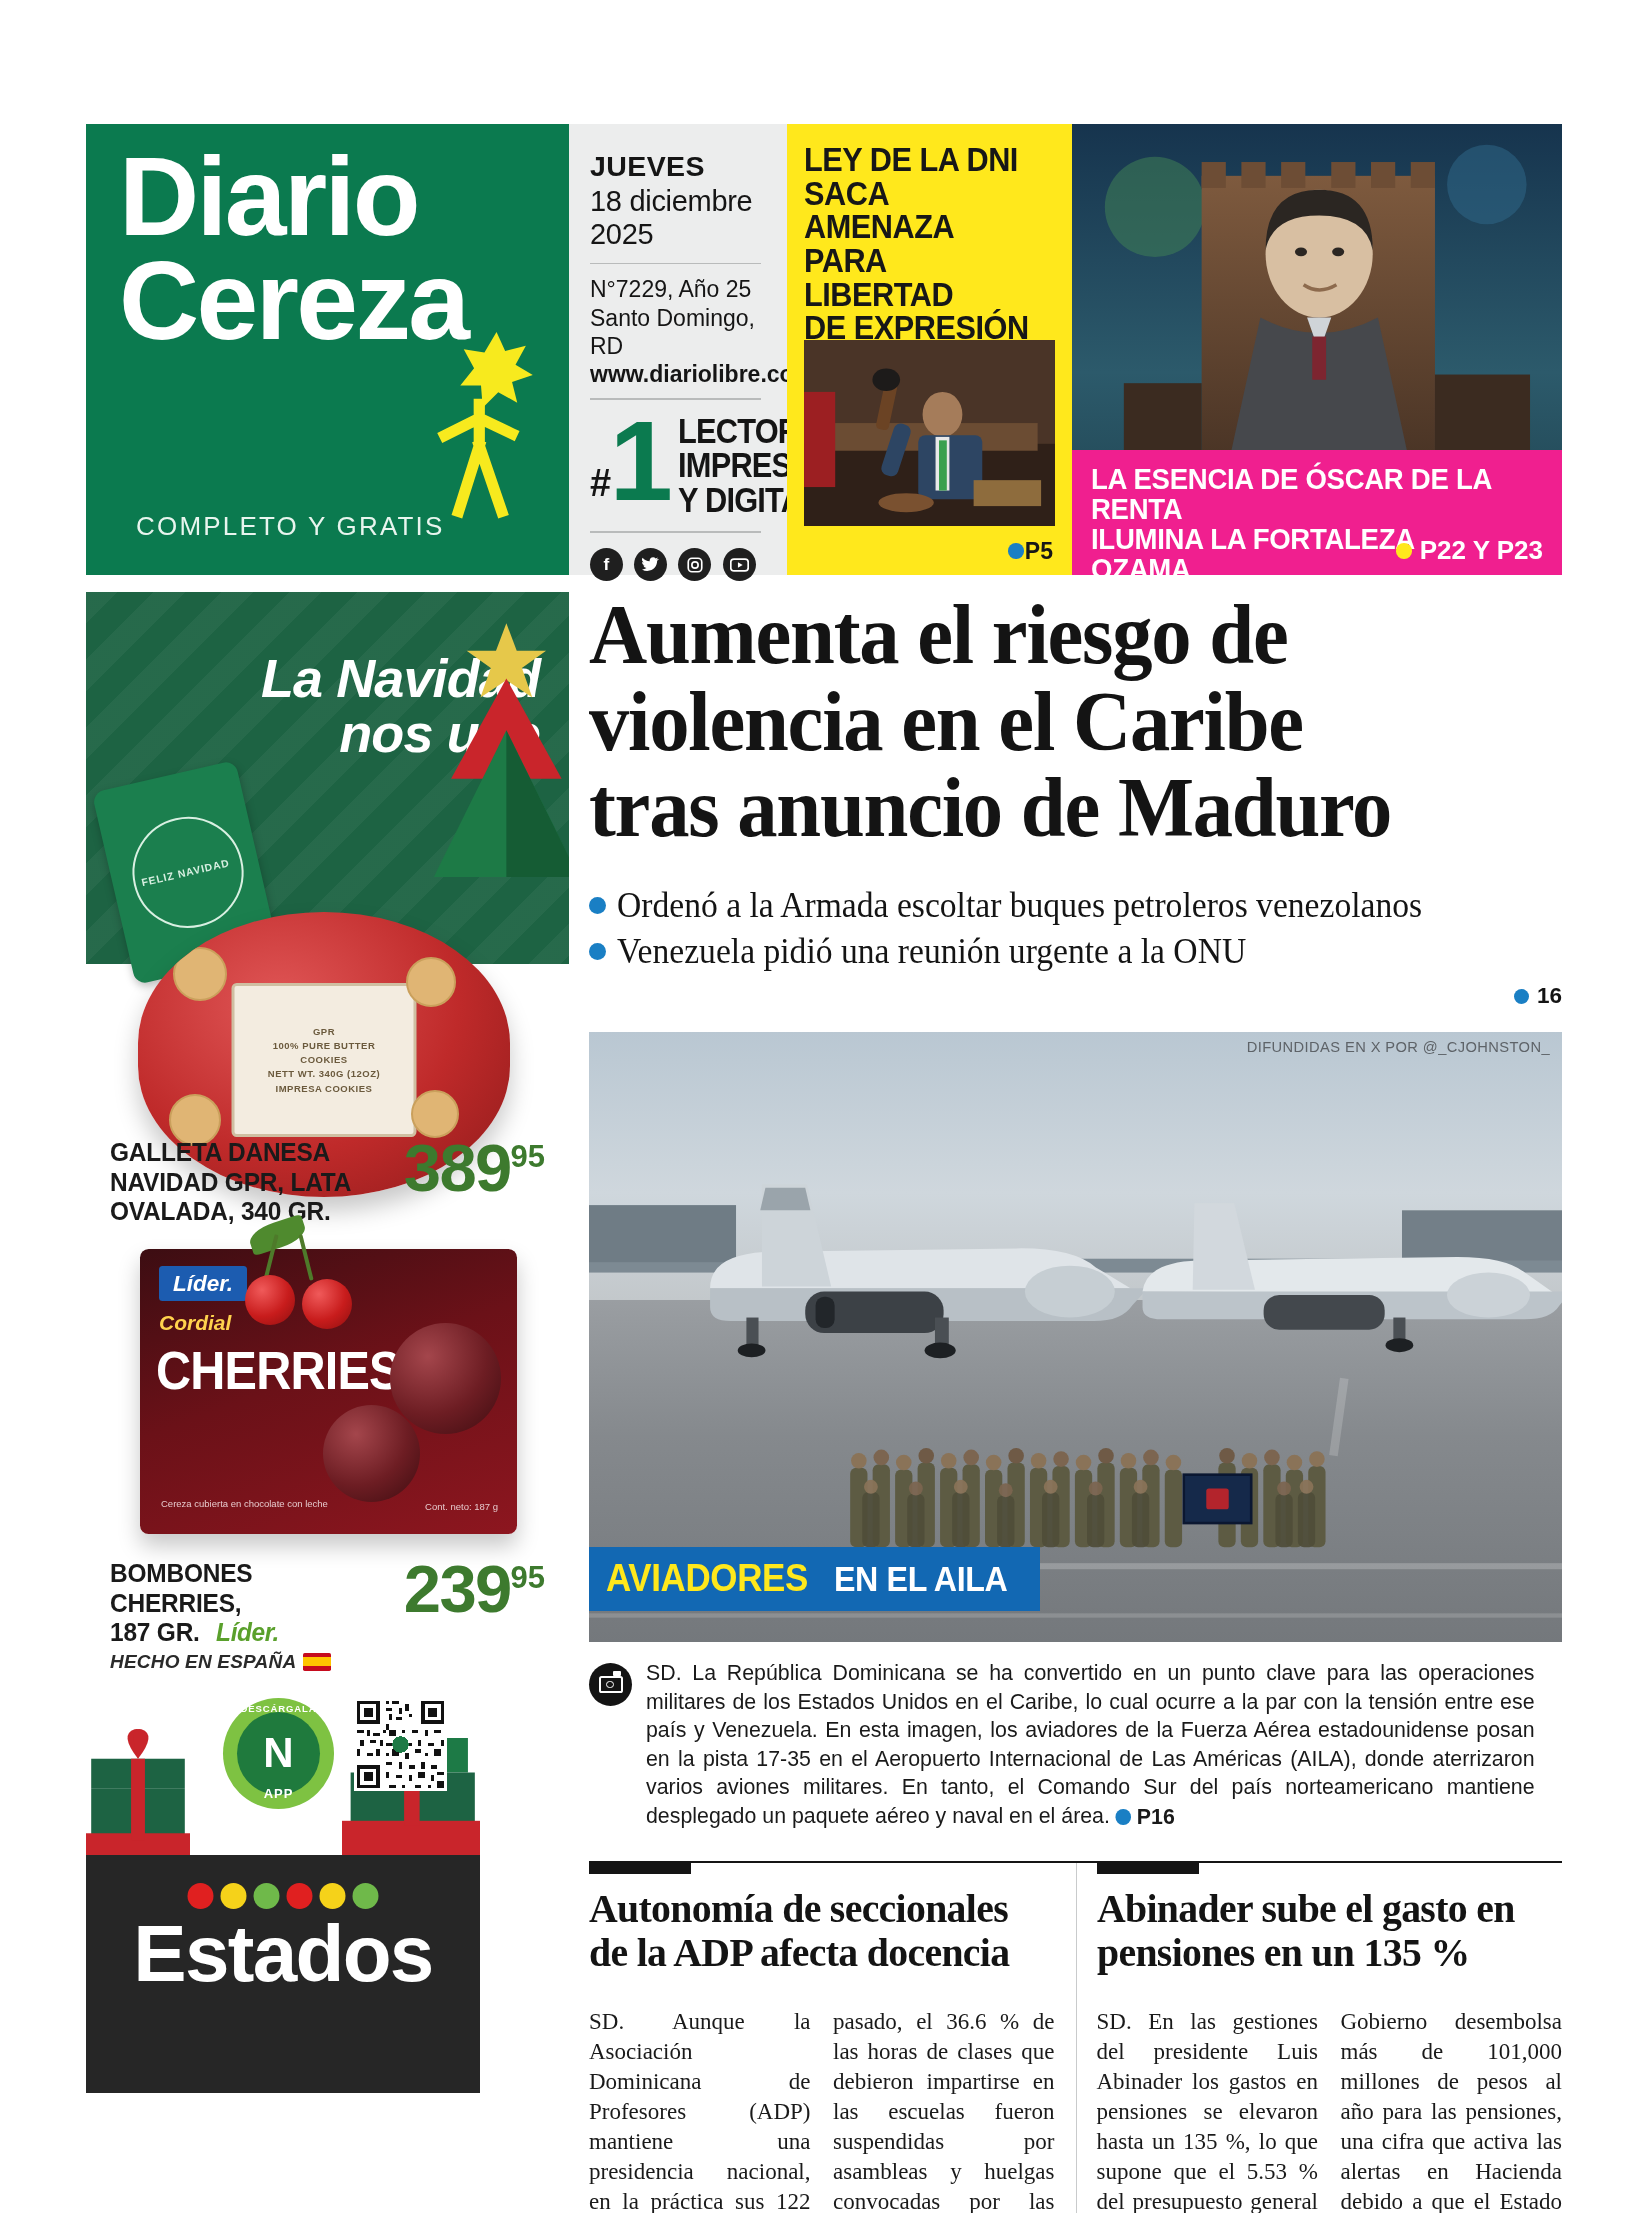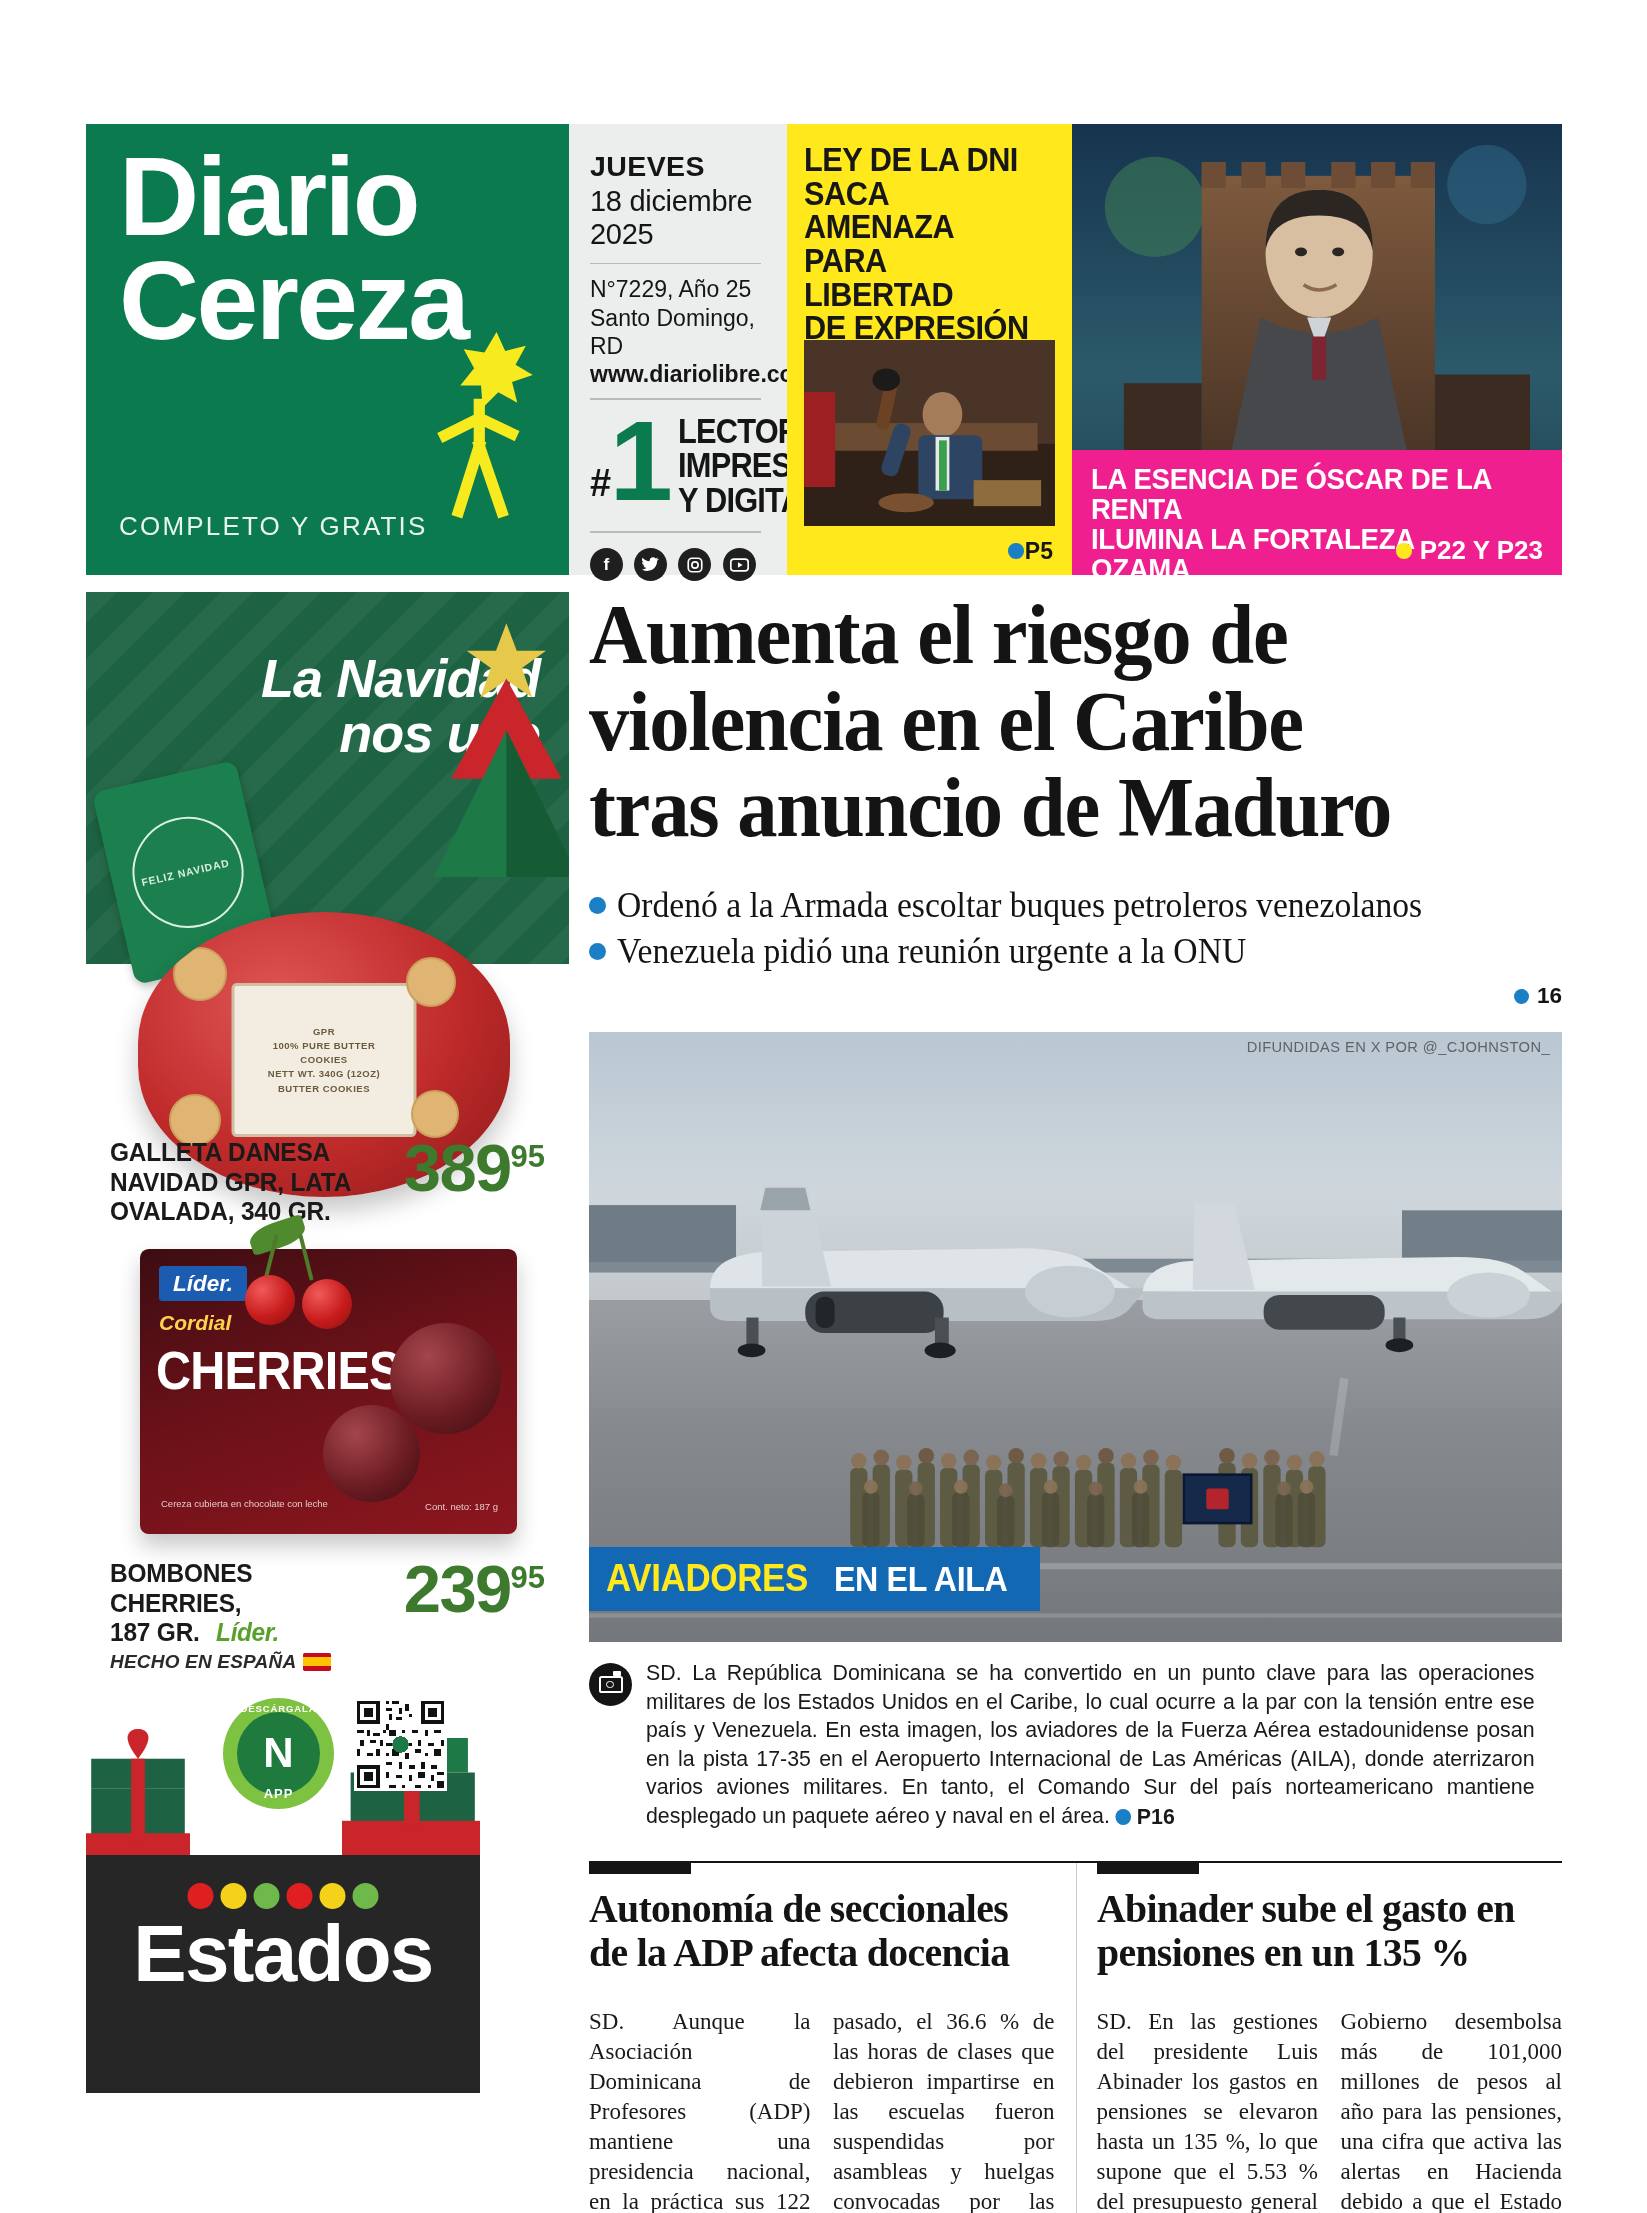--- a/index.html
+++ b/index.html
@@ -10,21 +10,21 @@
   }
   .page{position:absolute;inset:0;background:#fff;}
 
   
   .masthead-row{position:absolute;left:86px;top:124px;width:1476px;height:451px;display:flex;}
 
   .brandbox{width:483px;height:451px;background:#0b7a4f;position:relative;overflow:hidden;}
   .brand-title{position:absolute;left:33px;top:21px;color:#fff;font-weight:700;
     font-size:111px;line-height:0.94;letter-spacing:-2.6px;font-family:"Liberation Sans", sans-serif;}
   .brand-title span{display:block;}
-  .brand-tag{position:absolute;left:33px;bottom:33px;color:#e8f5ee;font-size:26px;
+  .brand-tag{position:absolute;left:50px;bottom:33px;color:#e8f5ee;font-size:26px;
     letter-spacing:2.2px;font-weight:400;}
   .star-man{position:absolute;right:36px;bottom:36px;width:104px;height:214px;}
 
   .infobox{width:218px;height:451px;background:#eceded;padding:26px 21px 15.6px 21px;position:relative;}
   .info-day{font-size:28.5px;font-weight:700;letter-spacing:0.4px;color:#151515;}
   .info-date{font-size:29px;font-weight:400;color:#151515;margin-top:1.7px;letter-spacing:-0.3px;}
   .hr1{height:1.7px;background:#b9bbbb;margin:12px 5.2px 10.4px 0;}
   .info-small{font-size:23px;line-height:1.25;color:#151515;}
   .info-url{font-size:23px;font-weight:700;color:#151515;}
   .hr2{height:1.7px;background:#b9bbbb;margin:10.4px 5.2px 0 0;}
@@ -349,21 +349,21 @@
         <div class="tag-ring"></div>
         <div class="tag-txt">FELIZ NAVIDAD</div>
       </div>
 
       <div class="cookie-tin">
         <div class="tin-label">
           <div>GPR</div>
           <div>100% PURE BUTTER</div>
           <div>COOKIES</div>
           <div>NETT WT. 340G (12OZ)</div>
-          <div>BUTTER COOKIES</div>
+          <div>IMPRESA COOKIES</div>
         </div>
         <div class="cookie" style="left:35px;top:35px;width:54px;height:54px;"></div>
         <div class="cookie" style="left:268px;top:45px;width:50px;height:50px;"></div>
         <div class="cookie" style="left:31px;top:182px;width:52px;height:52px;"></div>
         <div class="cookie" style="left:273px;top:178px;width:48px;height:48px;"></div>
       </div>
 
       <div class="price-row" style="top:546px;">
         <div class="prod-name">
           <span>GALLETA DANESA</span>

